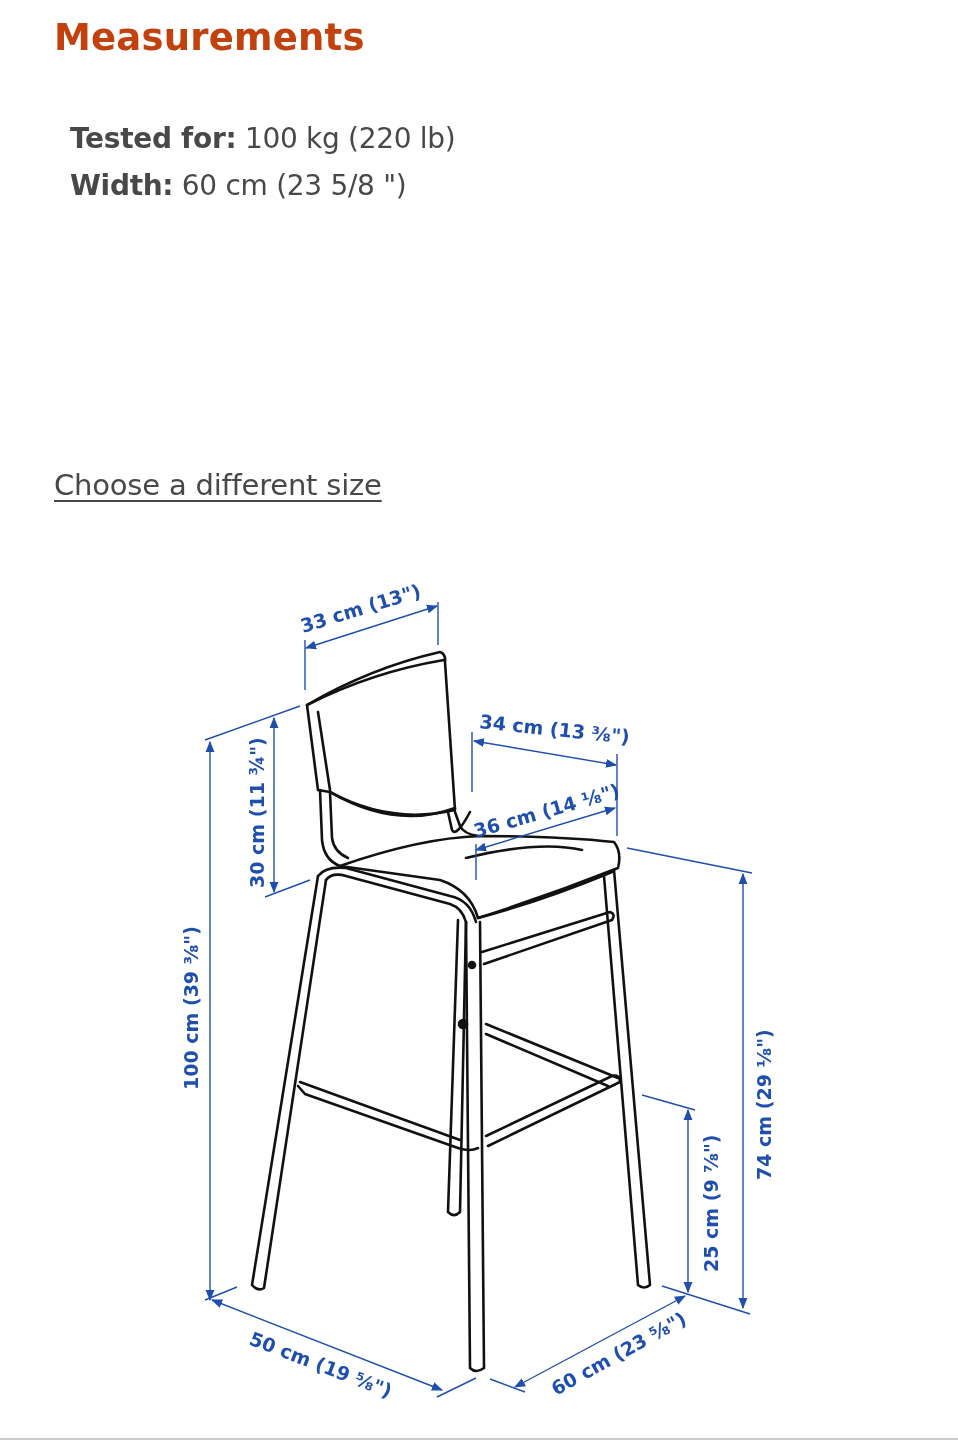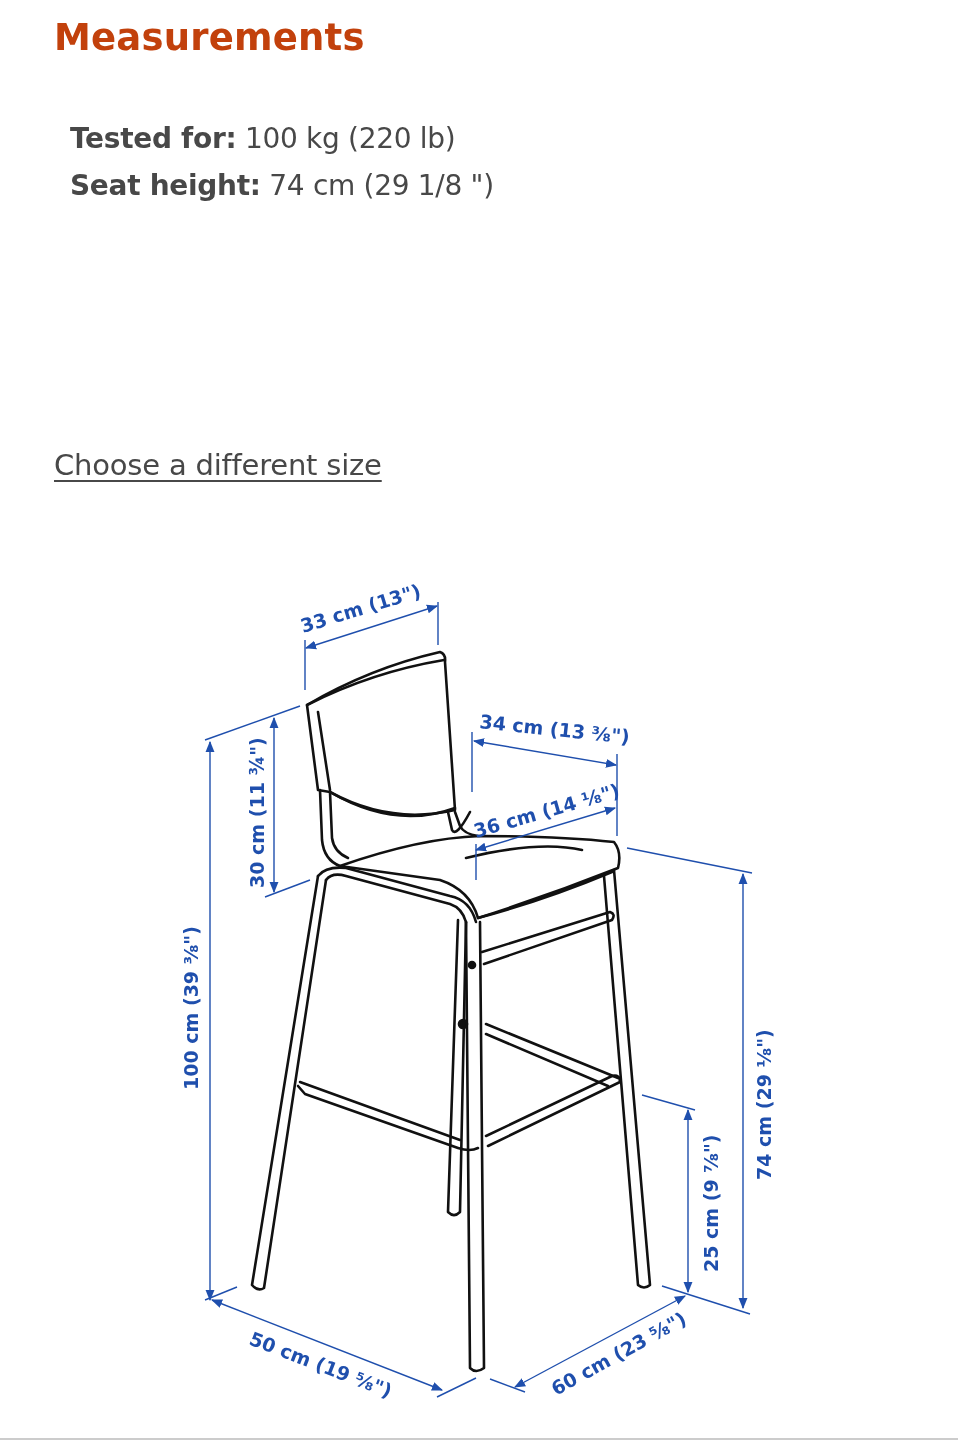--- a/index.html
+++ b/index.html
@@ -3,36 +3,36 @@
   <meta charset="utf-8">
   <style>
     html, body { margin: 0; padding: 0; background: #ffffff; }
     body { width: 958px; height: 1440px; position: relative; overflow: hidden;
            font-family: "DejaVu Sans", "Liberation Sans", sans-serif; color: #484848; }
     .page-title { position: absolute; left: 54px; top: 16px; margin: 0;
                   font-size: 37px; font-weight: bold; color: #c2410c; letter-spacing: 0.2px; }
     .spec-list { position: absolute; left: 54px; top: 100px; margin: 16px; padding: 0; list-style: none; }
     .spec-row { font-size: 28px; line-height: 46.8px; color: #484848; white-space: nowrap; letter-spacing: -0.3px; }
     .spec-label { font-weight: bold; color: #484848; }
-    .size-link { position: absolute; left: 54px; top: 448px; font-size: 29px; color: #484848;
+    .size-link { position: absolute; left: 54px; top: 468px; font-size: 29px; color: #484848;
                  text-decoration: underline; text-underline-offset: 5px; text-decoration-thickness: 2px;
                  cursor: pointer; letter-spacing: -0.2px; }
     .diagram { position: absolute; left: 0; top: 560px; width: 958px; height: 860px; }
     .dim-text { font-family: "DejaVu Sans", "Liberation Sans", sans-serif; font-weight: bold;
                 font-size: 19px; fill: #1f4fad; }
     .bottom-rule { position: absolute; left: 0; top: 1438px; width: 958px; height: 2px; background: #cccccc; }
   </style>
 </head>
 <body>
 
 <h1 class="page-title">Measurements</h1>
 
 <ul class="spec-list">
   <li class="spec-row"><span class="spec-label">Tested for:</span> <span>100 kg (220 lb)</span></li>
-  <li class="spec-row"><span class="spec-label">Seat height:</span> <span>74 cm (29 1/8 ")</span></li>
+  <li class="spec-row"><span class="spec-label">Width:</span> <span>60 cm (23 5/8 ")</span></li>
 </ul>
 
 <a class="size-link">Choose a different size</a>
 
 <svg class="diagram" viewBox="0 560 958 860" xmlns="http://www.w3.org/2000/svg">
   <defs>
     <marker id="arr" viewBox="0 0 10 10" refX="9" refY="5" markerWidth="8" markerHeight="8" orient="auto-start-reverse">
       <path d="M0,1 L10,5 L0,9 z" fill="#1f4fad"></path>
     </marker>
   </defs>

